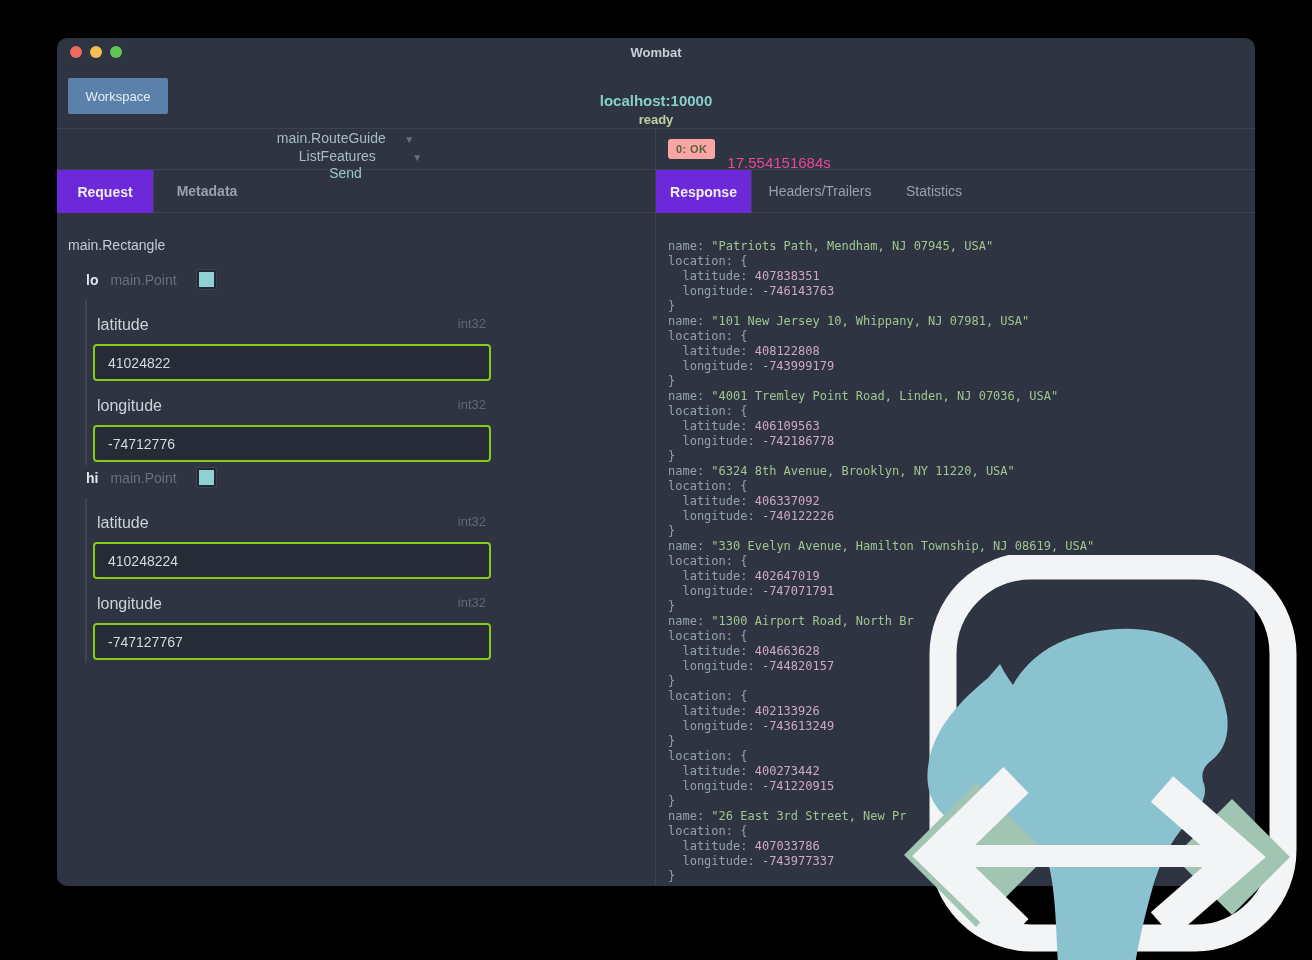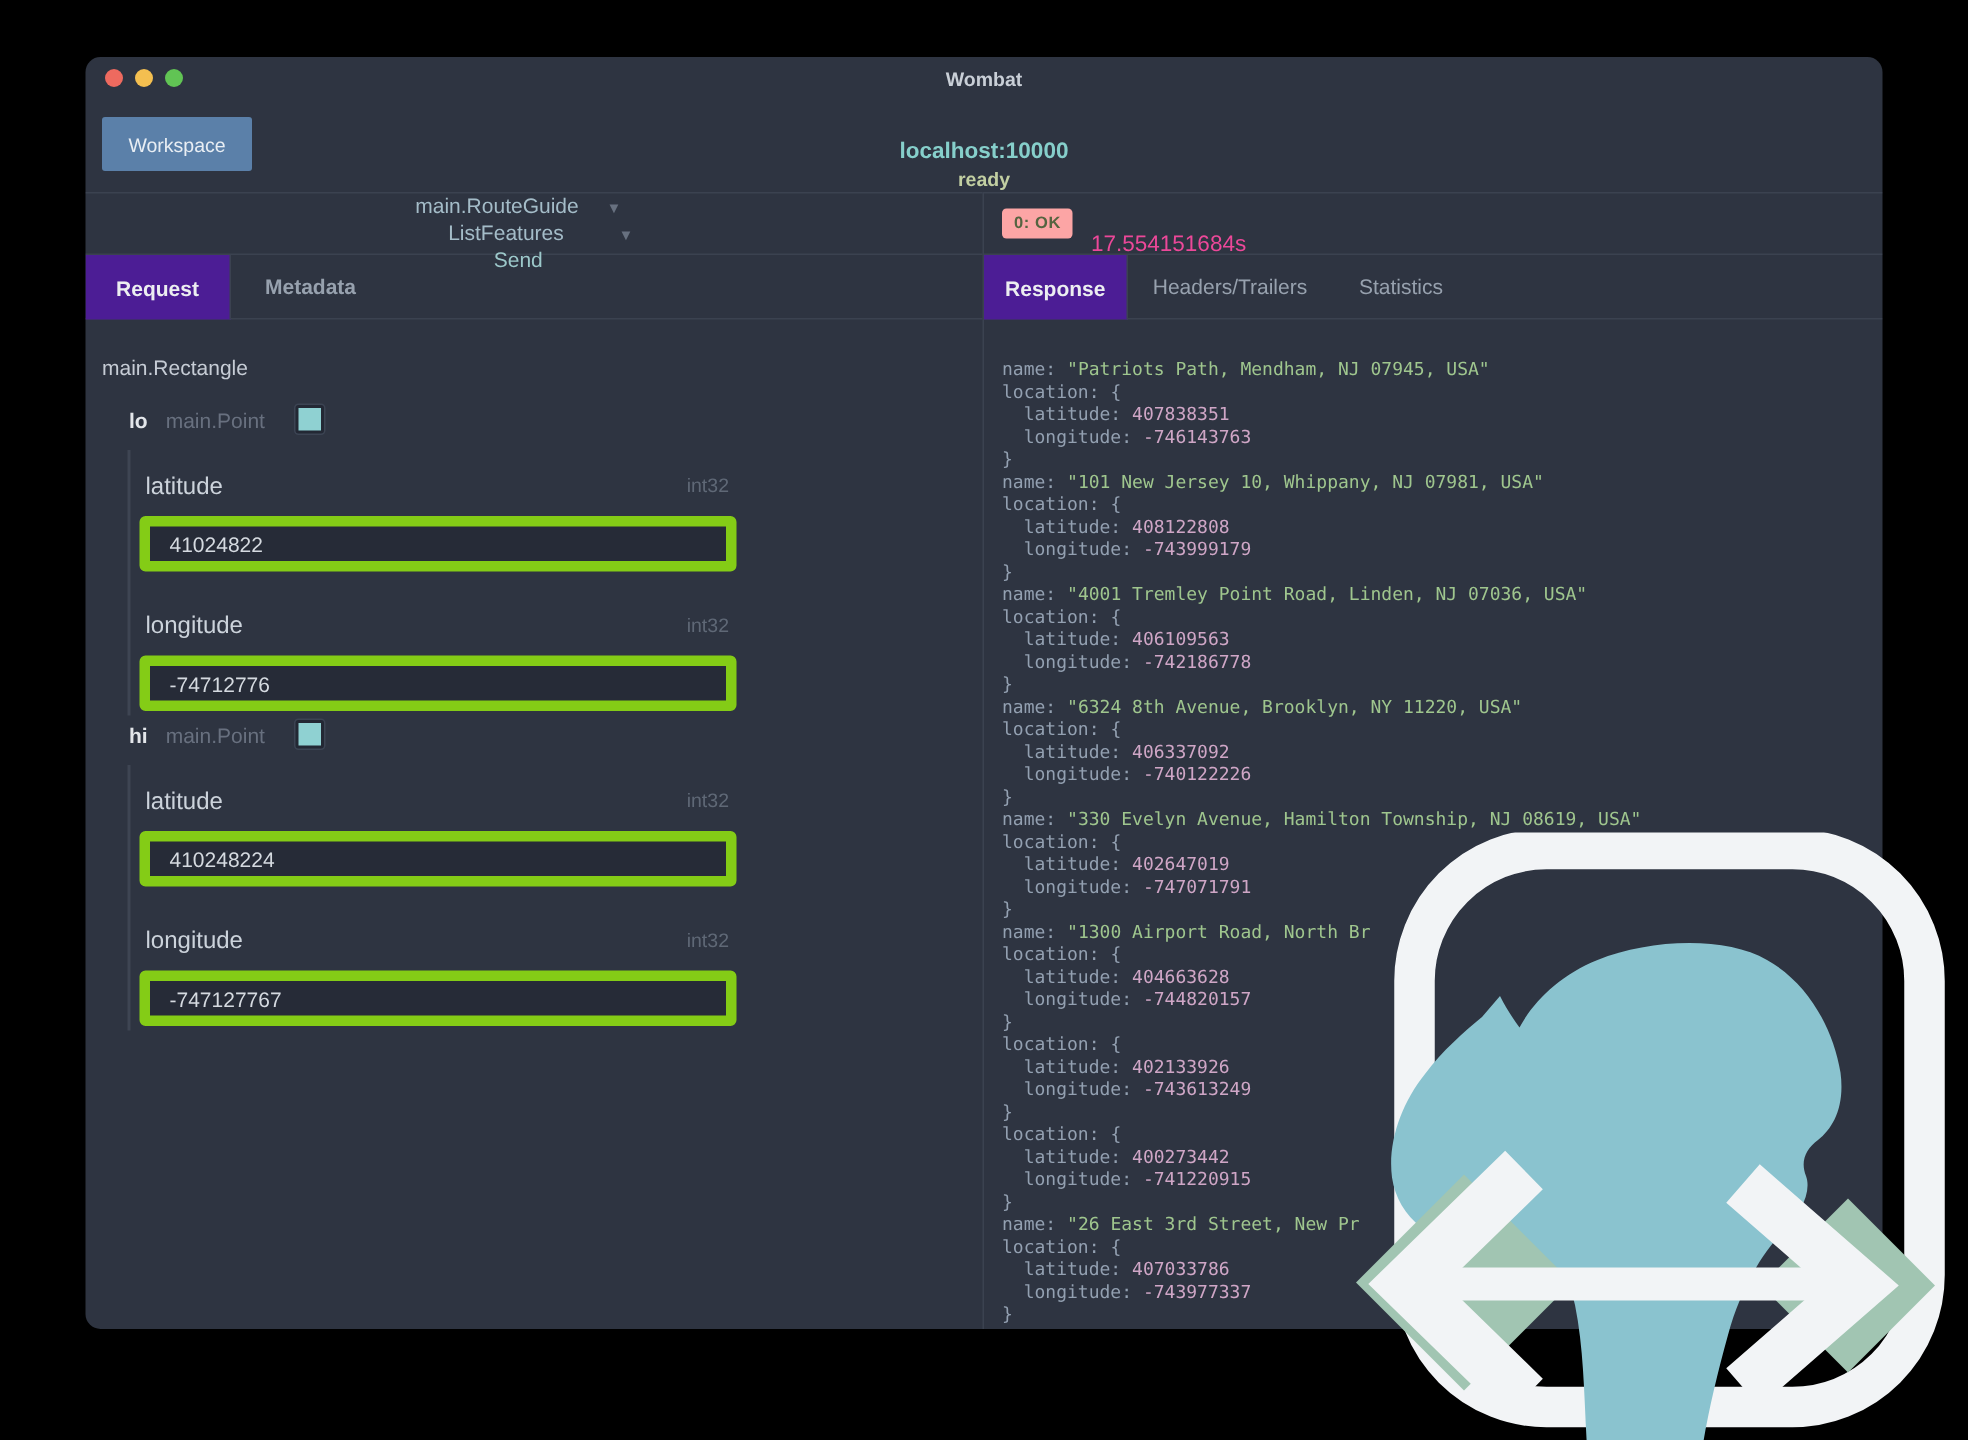--- a/index.html
+++ b/index.html
@@ -39,38 +39,38 @@
   .method-sel { margin-left:30px; }
   .method-sel .chev { margin-left:32px; }
   .spacer { flex:1; }
   .send-btn { font-size:14px; color:#9cc8ca; background:none; border:none; font-family:inherit; }
   .badge { background:#fca5a5; color:#556440; font-size:11px; font-weight:700;
            letter-spacing:.4px; padding:4px 8px; border-radius:3px; }
   .duration { font-size:15px; color:#ec4899;margin-top:26px; }
 
   .tabs { height:43px; flex:none; display:flex; border-bottom:1px solid #3b4250; }
   .tab { display:flex; align-items:center; justify-content:center; font-size:14px; color:#97a1ae; }
-  .tab.active { color:#eceef1; font-weight:700; background:#4c1d95;
+  .tab.active { color:#eceef1; font-weight:700; background:#6d28d9;
                 border-right:1px solid #3b4250; margin-bottom:-1px; height:43px; z-index:2; }
 
   
   .form { flex:1; padding:24px 0 0 11px; overflow:hidden; }
   .msg-type { font-size:14px; color:#c6ccd5; }
   .group-head { display:flex; align-items:center; margin:17px 0 0 18px; height:19px; }
   .group-head.second { margin-top:3px; }
   .fname { font-size:14px; font-weight:700; color:#e3e6ea; }
   .ftype { font-size:14px; color:#68707f; margin-left:12px; }
   .checkbox { width:19px; height:19px; margin-left:20px; background:#8fd1d2;
               border:2px solid #232834; border-radius:2px; box-shadow:0 0 0 1px #3c4453; }
   .group-body { margin:11px 0 0 17px; border-left:2px solid #3e4553; padding:1px 0 3px 6px; width:406px; }
   .flabel-row { display:flex; justify-content:space-between; margin:15px 5px 0 4px; }
-  .frow + .frow .flabel-row { margin-top:28px; }
+  .frow + .frow .flabel-row { margin-top:16px; }
   .flabel { font-size:16px; color:#ccd3db; }
   .fint { font-size:13px; color:#5f6876; }
-  .finput { height:37px; margin-top:10px; background:#262b37; border:7px solid #84cc16;
+  .finput { height:37px; margin-top:10px; background:#262b37; border:2px solid #84cc16;
             border-radius:4px; display:flex; align-items:center; padding-left:13px;
             font-size:14px; color:#d5dae0; }
 
   
   .code { flex:1; padding:26px 0 0 12px; overflow:hidden;
           font-family:"DejaVu Sans Mono", monospace; font-size:12px; line-height:15px;
           white-space:pre; color:#93a0b1; }
   .code .k { color:#93a0b1; }
   .code .s { color:#9fc68e; }
   .code .n { color:#cfa6c6; }

